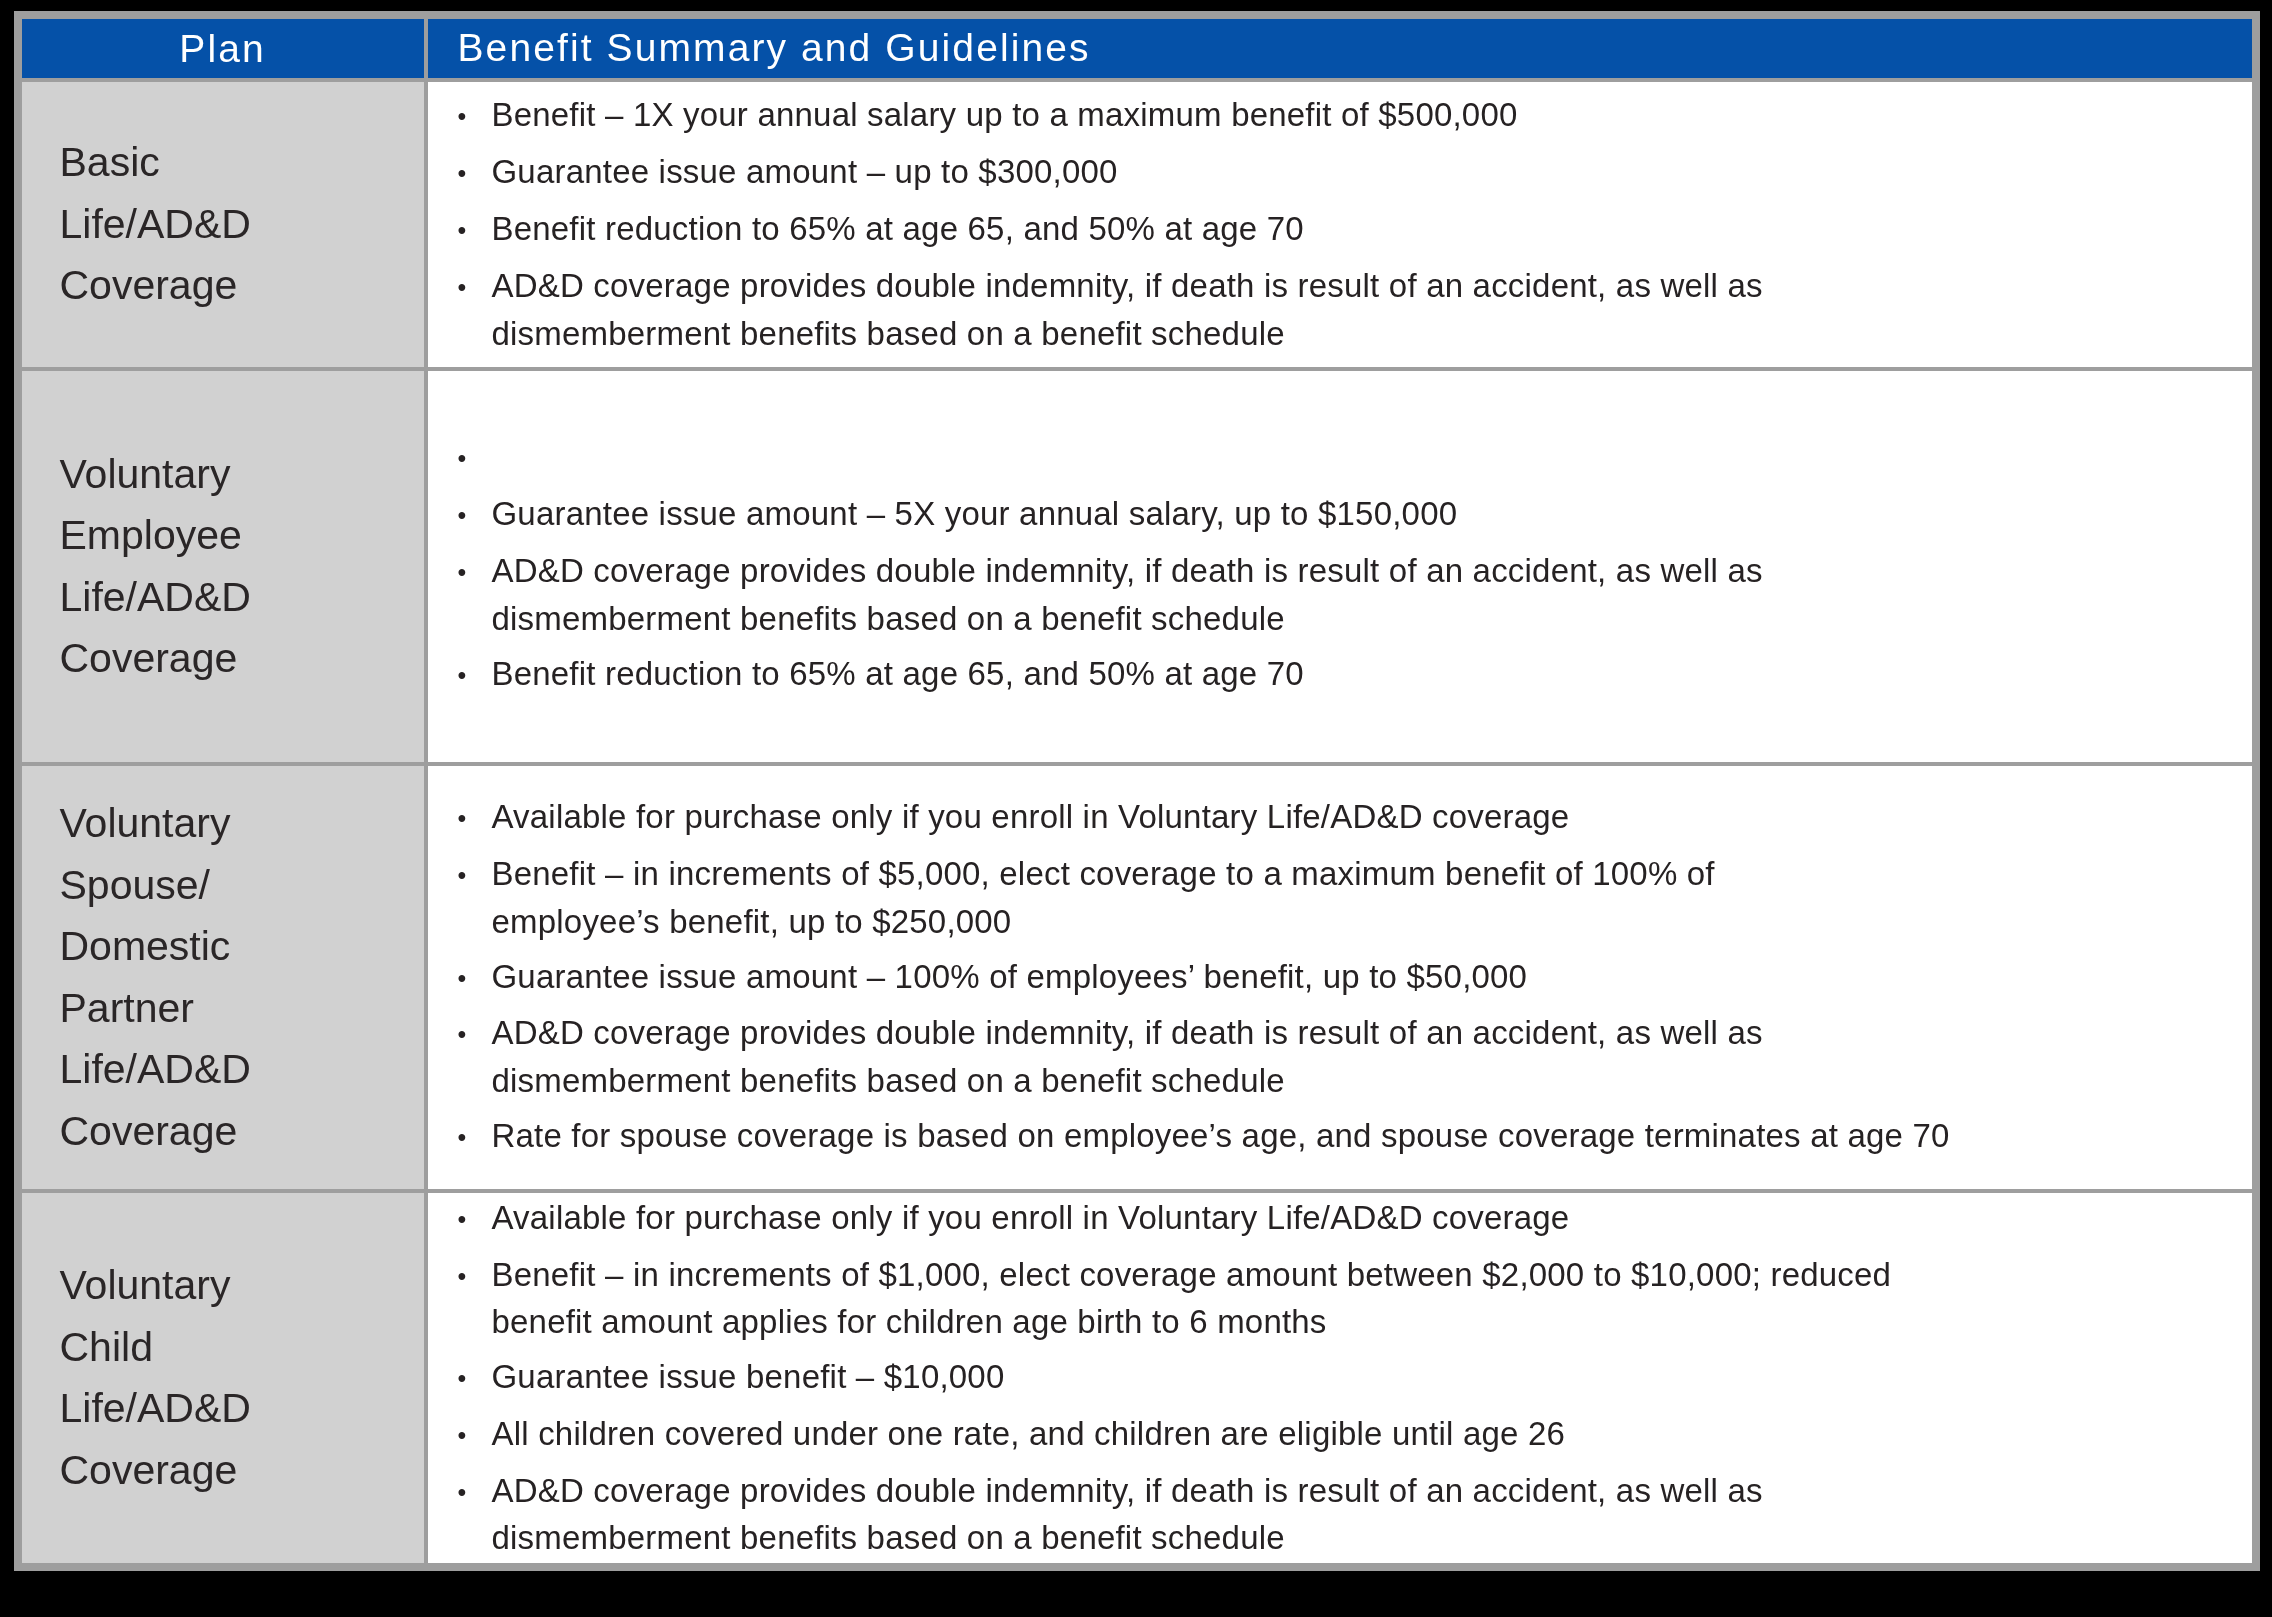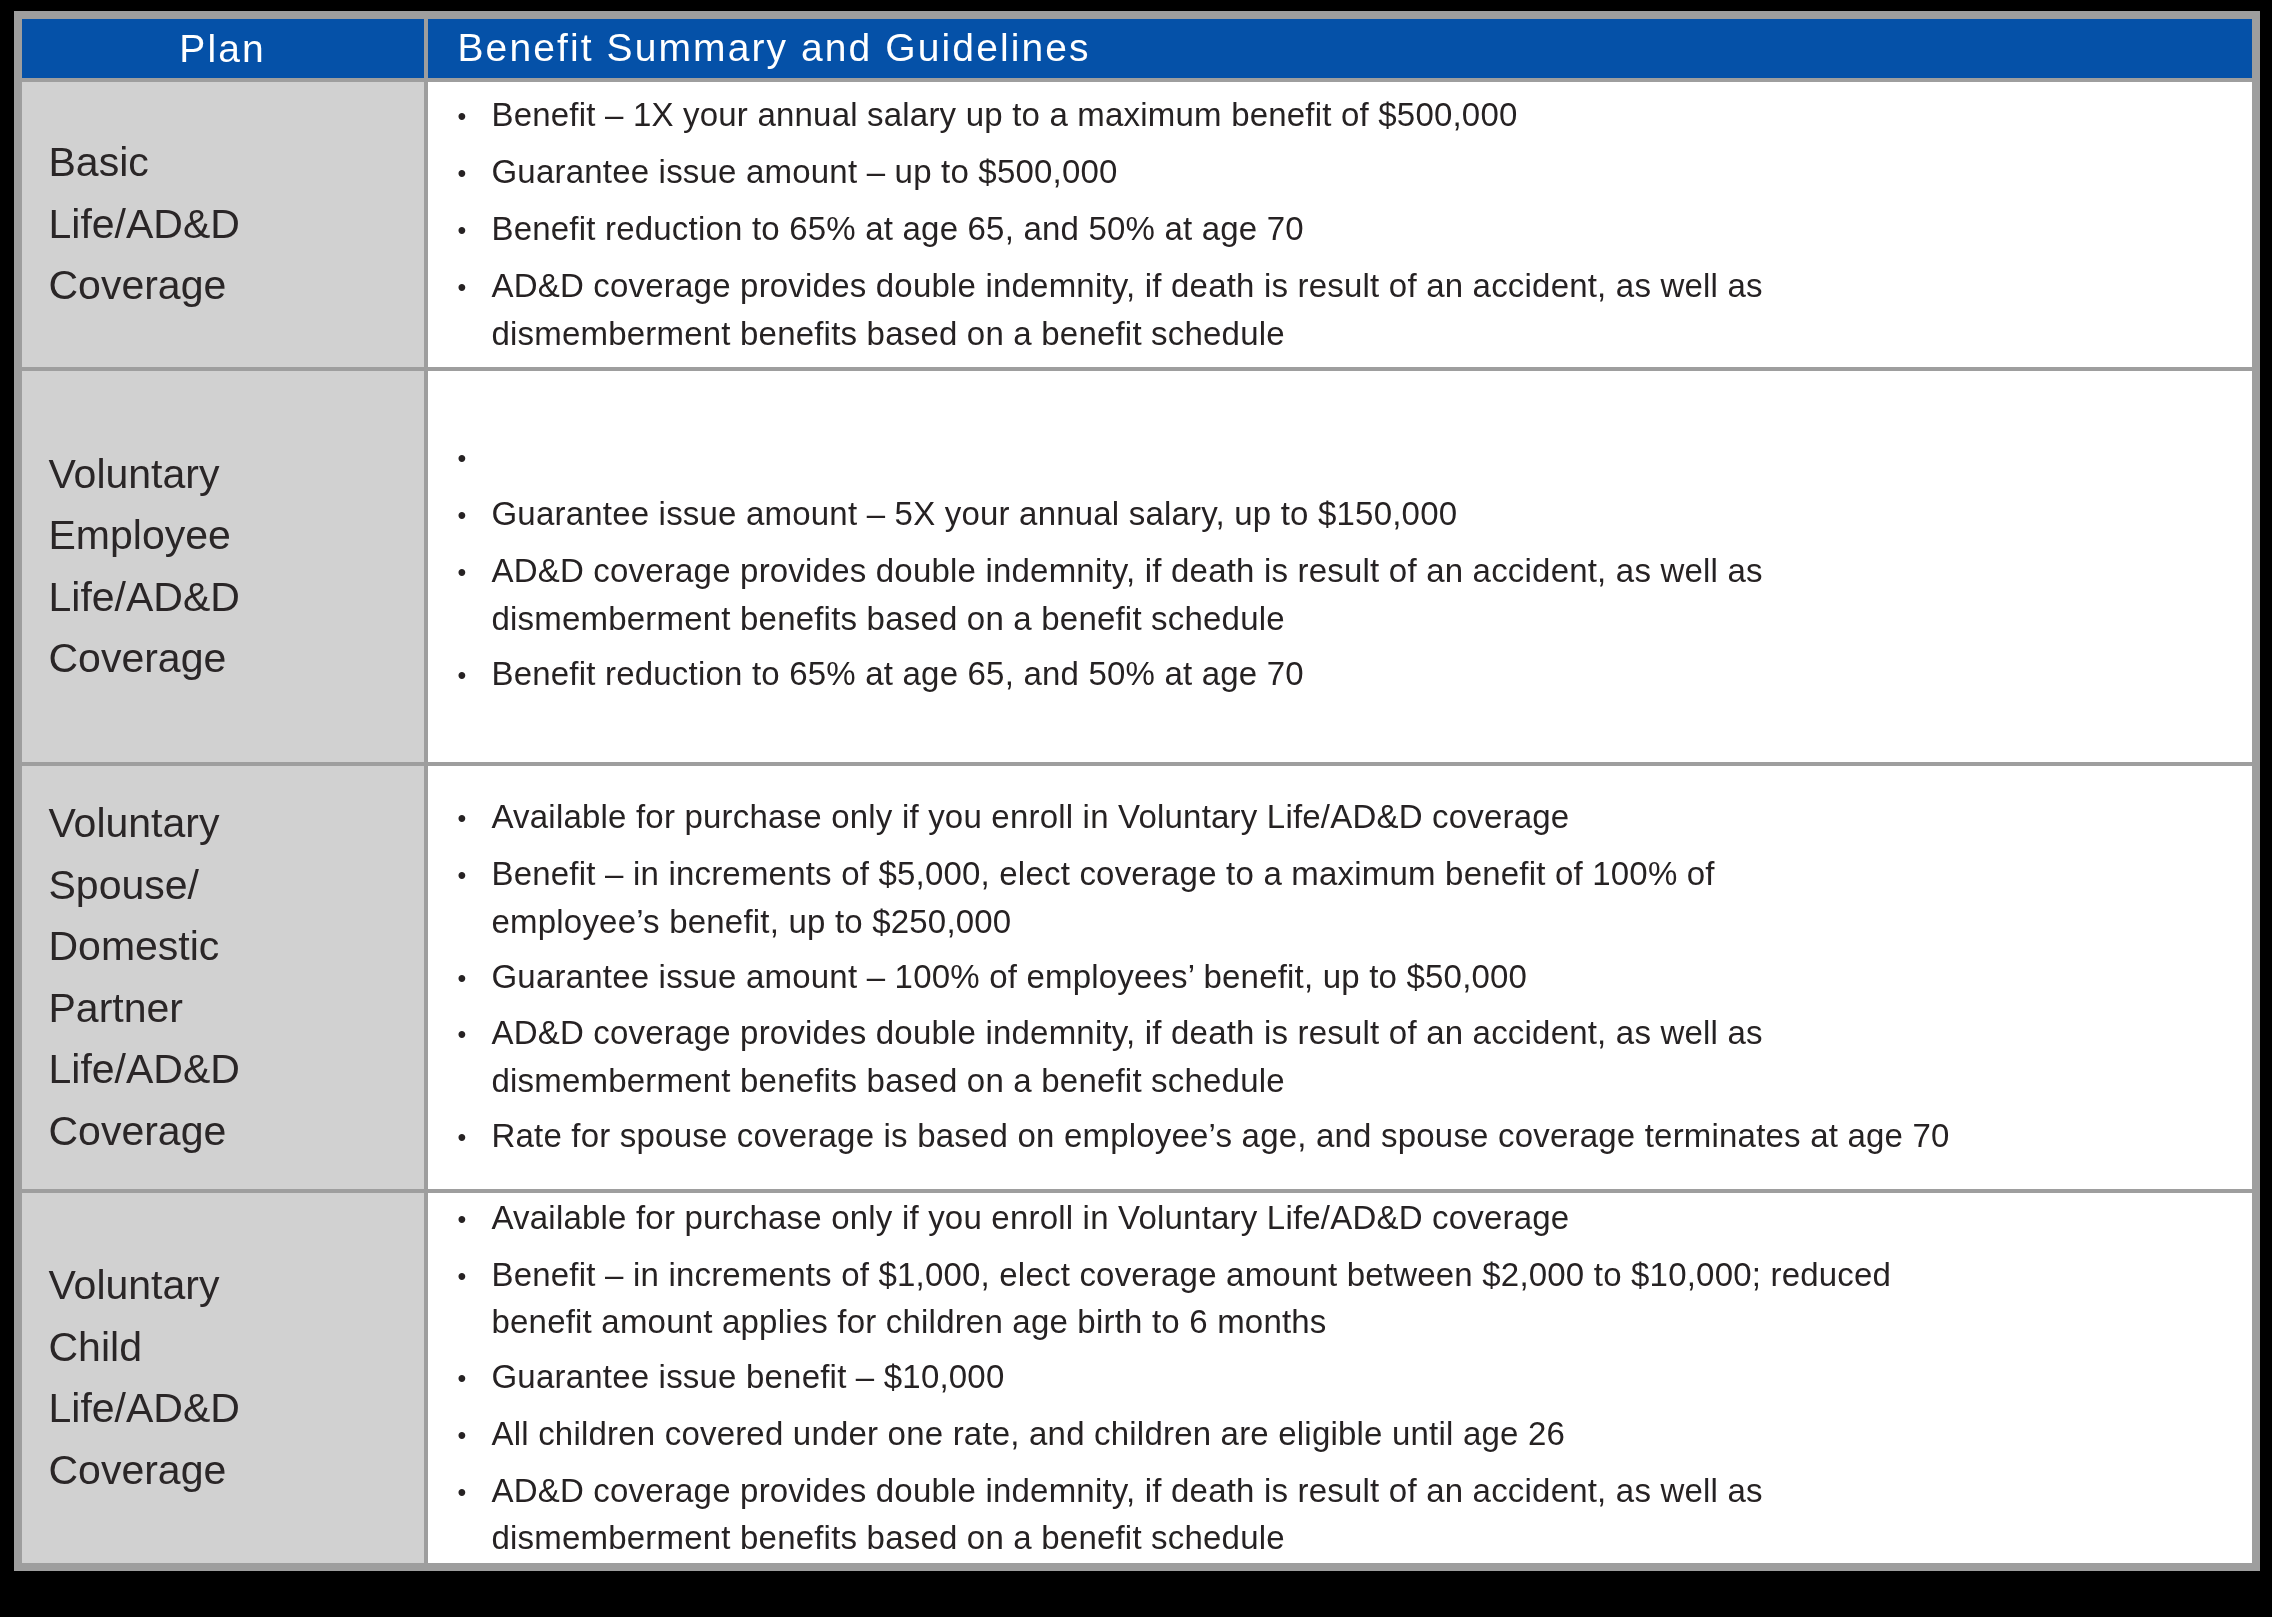--- a/index.html
+++ b/index.html
@@ -37,21 +37,21 @@
     overflow: hidden;
   }
   .row.last { border-bottom: none; flex: 1; }
   .c1 {
     width: 406px;
     flex: none;
     box-sizing: border-box;
     border-right: 4.2px solid #9e9e9e;
     display: flex;
     align-items: center;
-    padding-left: 27px;
+    padding-left: 38px;
     background: #d1d1d1;
   }
   .c2 {
     flex: 1;
     box-sizing: border-box;
     display: flex;
     flex-direction: column;
     justify-content: center;
     padding: 6.8px 17px 6.8px 30px;
     background: #ffffff;
@@ -122,21 +122,21 @@
 Life/AD&amp;D
 Coverage</span>
       </div>
       <div class="c2">
         <div class="item">
           <span class="dot">•</span>
           <span class="btext">Benefit – 1X your annual salary up to a maximum benefit of $500,000</span>
         </div>
         <div class="item">
           <span class="dot">•</span>
-          <span class="btext">Guarantee issue amount – up to $500,000</span>
+          <span class="btext">Guarantee issue amount – up to $300,000</span>
         </div>
         <div class="item">
           <span class="dot">•</span>
           <span class="btext">Benefit reduction to 65% at age 65, and 50% at age 70</span>
         </div>
         <div class="item">
           <span class="dot">•</span>
           <span class="btext">AD&amp;D coverage provides double indemnity, if death is result of an accident, as well as
 dismemberment benefits based on a benefit schedule</span>
         </div>

